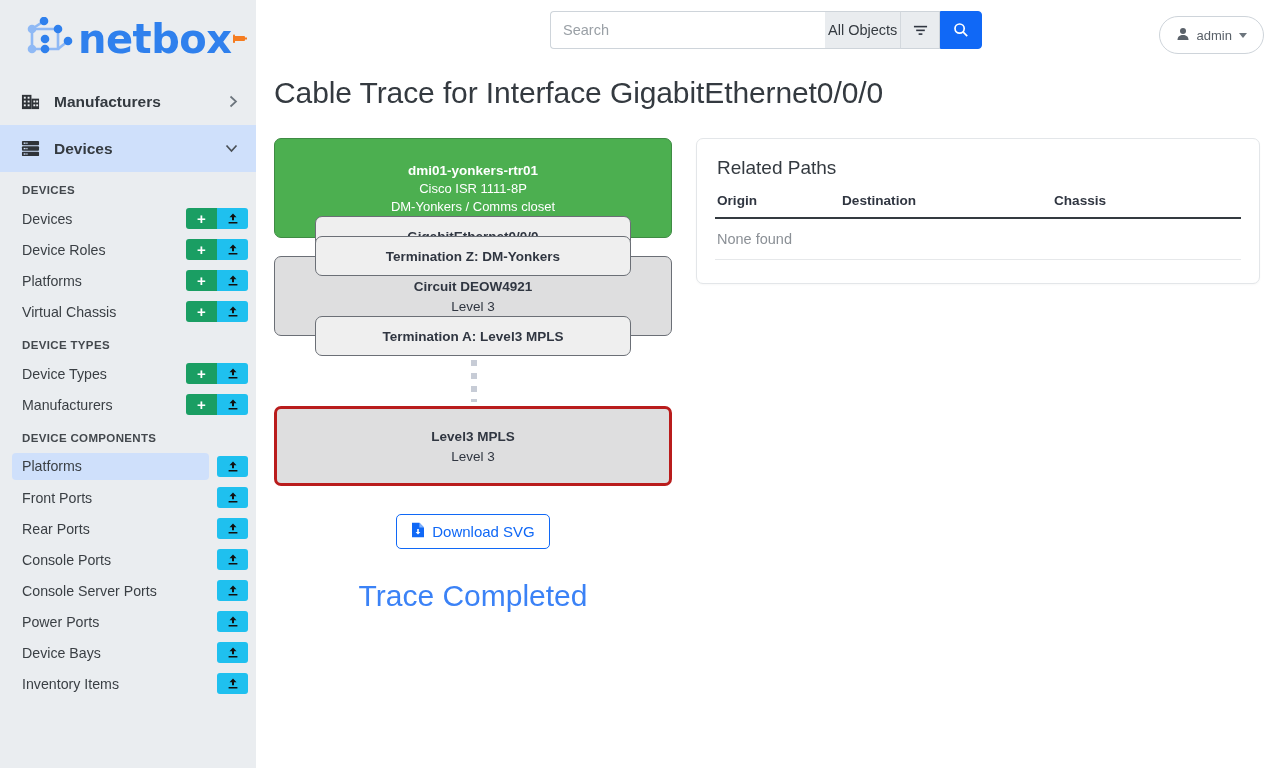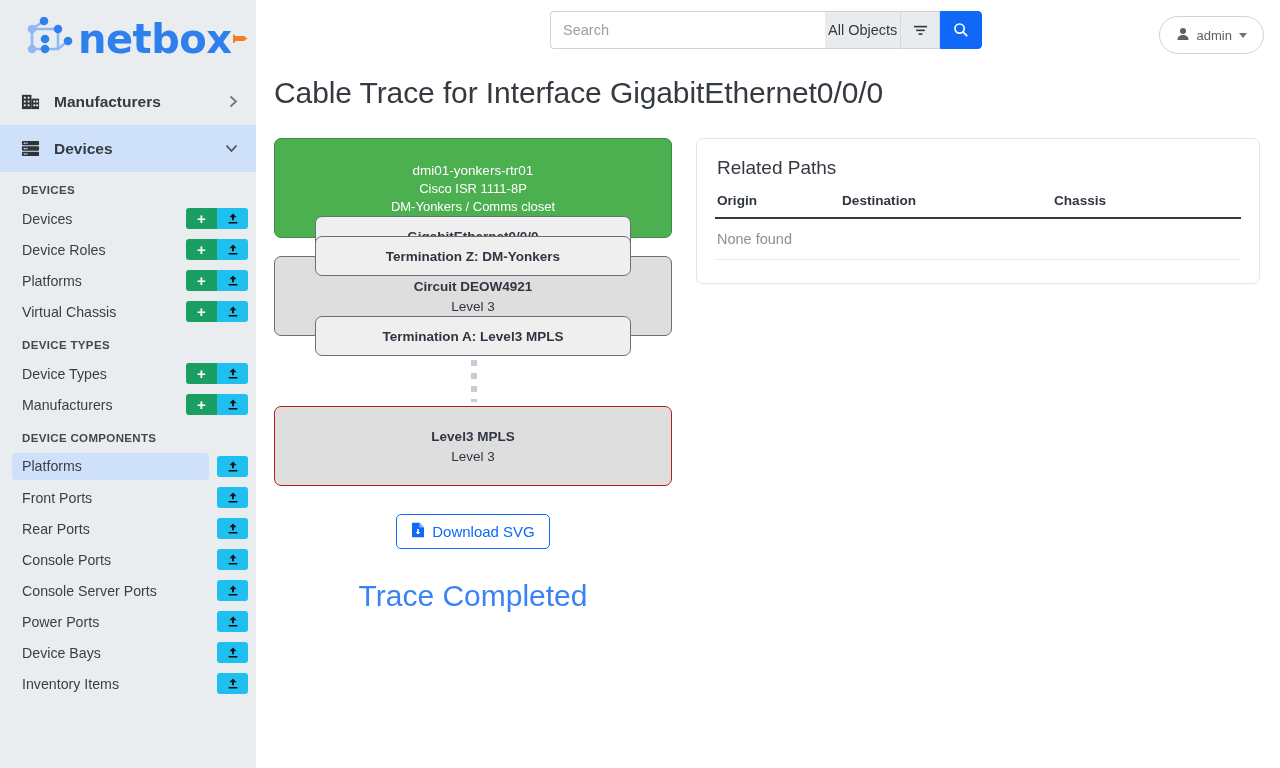--- a/index.html
+++ b/index.html
@@ -144,21 +144,21 @@
   .node-device {
     background: #4caf50;
     border: 1px solid #3f8b44;
     border-radius: 7px;
     height: 100px;
     display: flex; flex-direction: column;
     align-items: center; justify-content: center;
     color: #fff; gap: 3px;
     position: relative; z-index: 1;
   }
-  .node-device .n-title { font-size: 13.5px; font-weight: 400; }
+  .node-device .n-title { font-size: 13.5px; font-weight: 700; }
   .node-device .n-sub { font-size: 13px; font-weight: 400; }
 
   .node-term {
     width: 316px; height: 40px;
     margin: -22px auto 0 auto;
     background: #efefef;
     border: 1px solid #6b6f76;
     border-radius: 7px;
     display: flex; align-items: center; justify-content: center;
     font-size: 13.5px; font-weight: 700; color: #303641;
@@ -200,21 +200,21 @@
     width: 6px; height: 42px;
     background: repeating-linear-gradient(
       to bottom,
       #c7ccd6 0px, #c7ccd6 6px,
       transparent 6px, transparent 13px
     );
   }
 
   .node-provider {
     background: #dededf;
-    border: 1px solid #b91c1c;
+    border: 3px solid #b91c1c;
     border-radius: 7px;
     height: 80px;
     display: flex; flex-direction: column;
     align-items: center; justify-content: center;
     gap: 5px;
   }
   .node-provider .p-title { font-size: 13.5px; font-weight: 700; color: #303641; }
   .node-provider .p-sub { font-size: 13.5px; color: #303641; }
 
   .dl-wrap { display: flex; justify-content: center; margin-top: 28px; }

